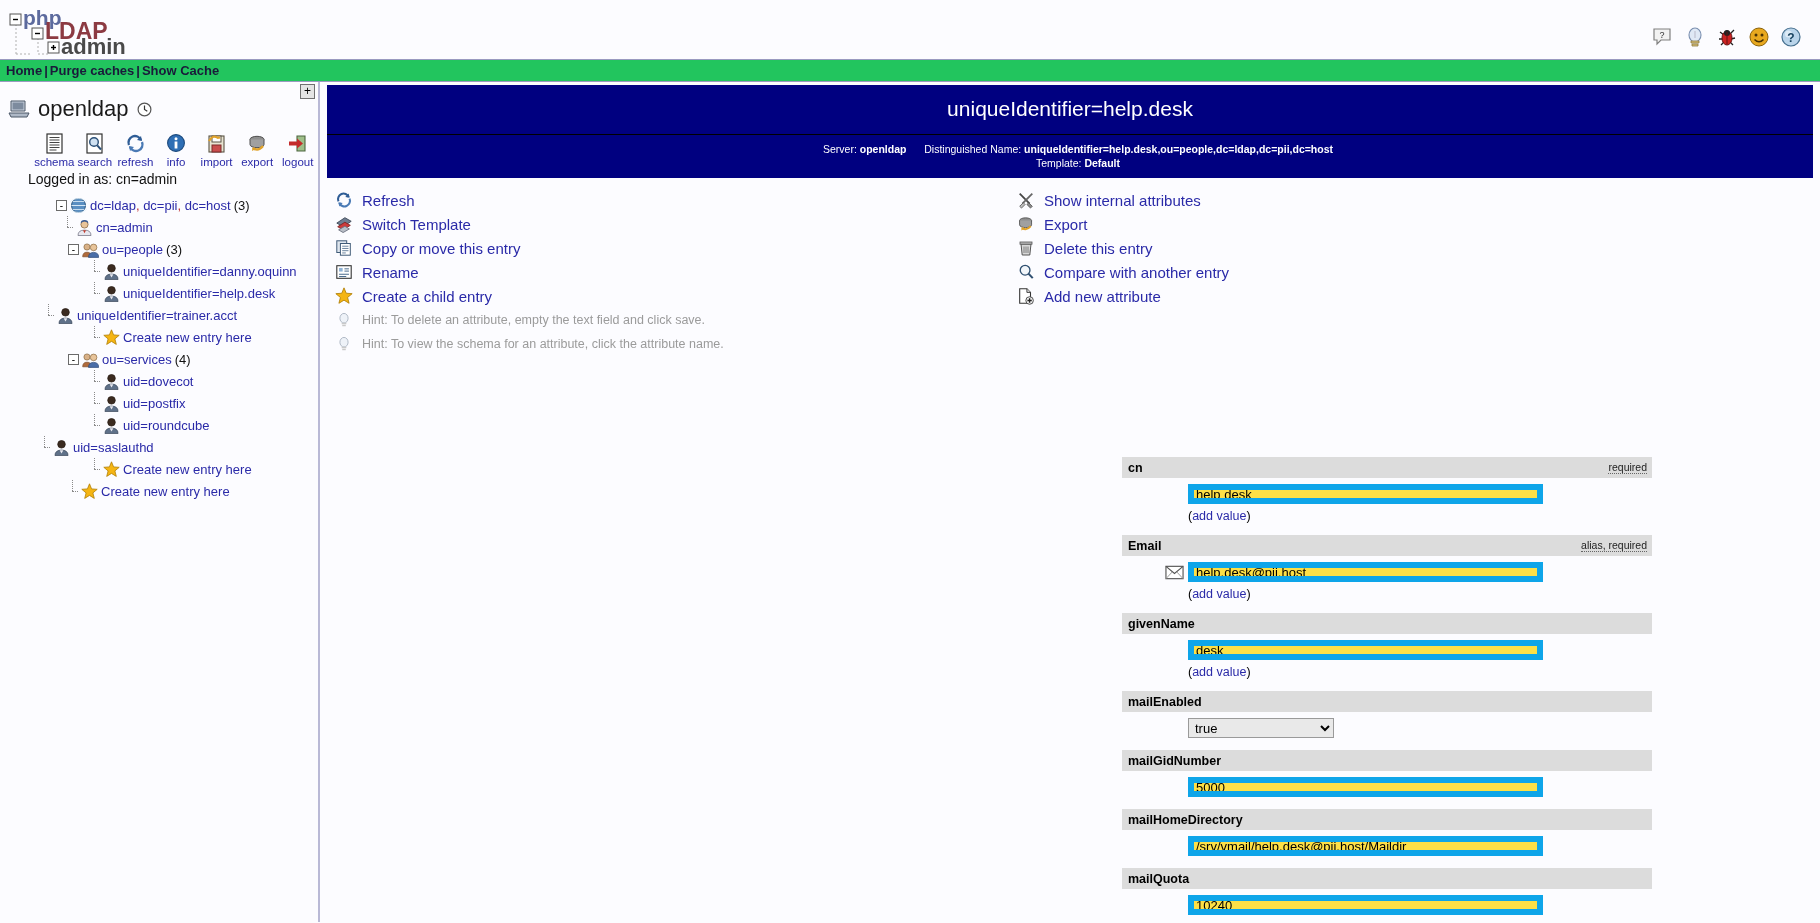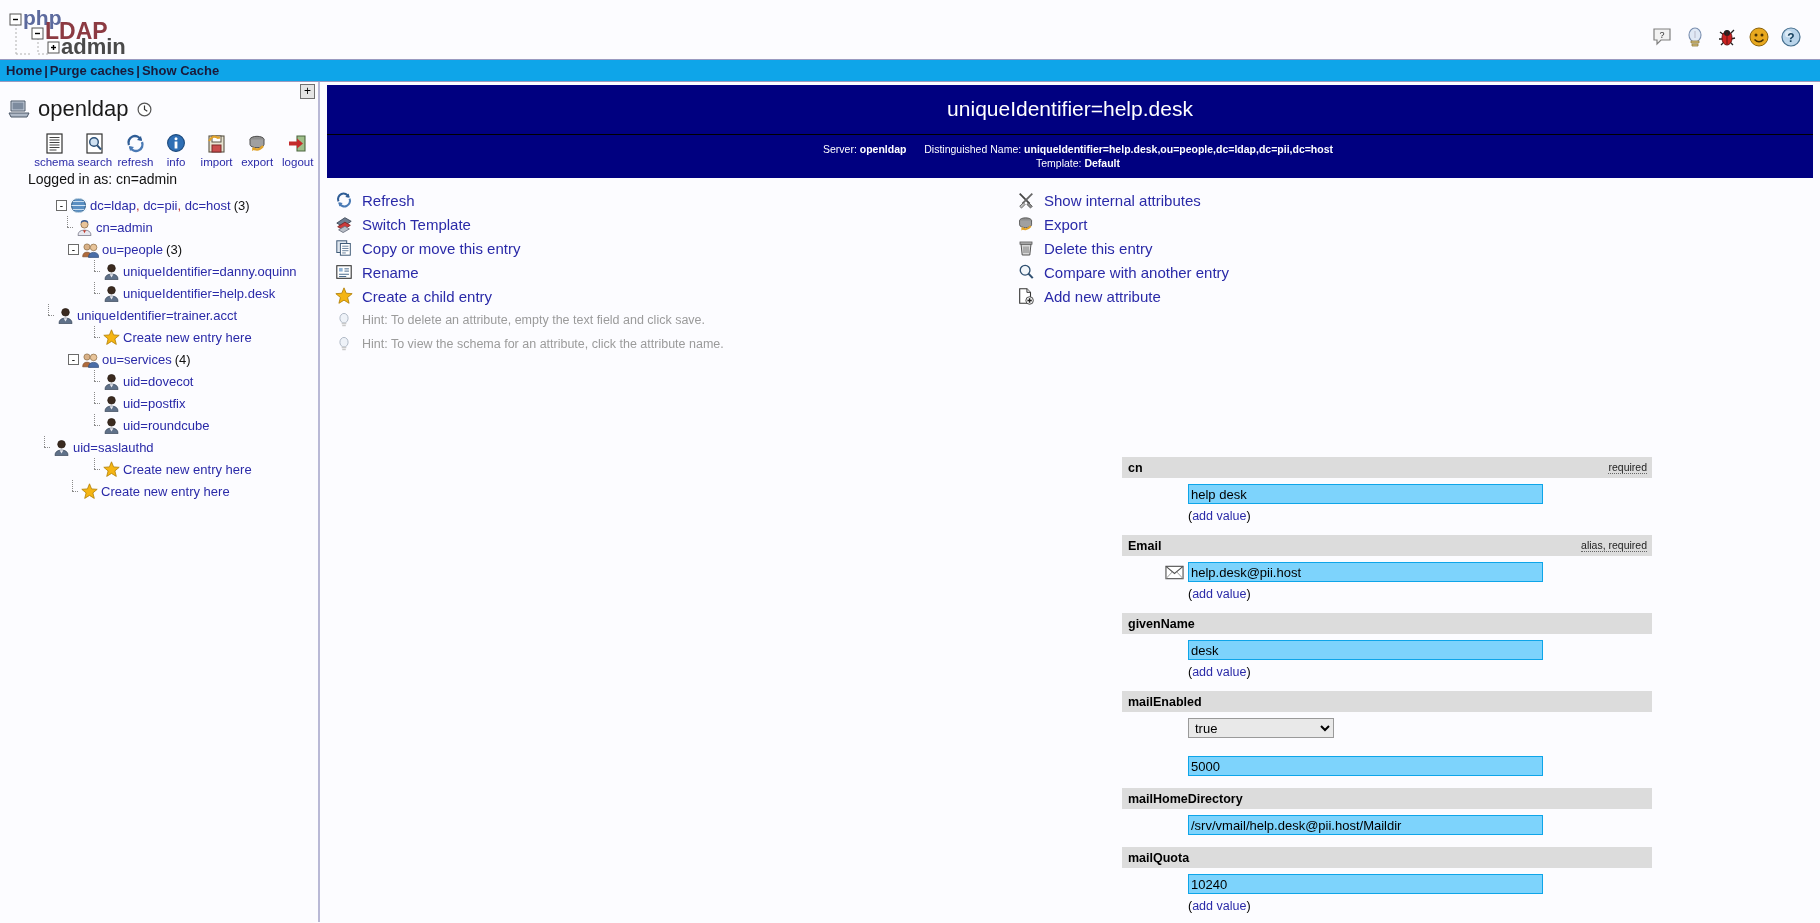--- a/index.html
+++ b/index.html
@@ -38,21 +38,21 @@
   #tool-icons .ti { width: 22px; height: 22px; display: block; cursor: pointer; }
 
   
   #crumbbar {
     height: 22px;
     line-height: 22px;
     padding-left: 6px;
     font-weight: bold;
     font-size: 13px;
     color: #1a1a3a;
-    background: #0ea5e9;
+    background: #22c55e;
     border-bottom: 1px solid #9a9ac0;
     white-space: nowrap;
   }
   #crumbbar a { color: #1a1a3a; text-decoration: none; }
   #crumbbar .sep { color: #1a1a3a; margin: 0 2px; }
 
   
   #page {
     position: relative;
     display: flex;
@@ -268,26 +268,26 @@
   .valrow {
     display: flex;
     align-items: center;
     gap: 4px;
     padding-left: 66px;
   }
   .valrow .vicon { width: 19px; height: 15px; flex: 0 0 19px; margin-left: -23px; }
   .vinput {
     width: 355px;
     height: 20px;
-    border: 1px solid #0ea5e9;
-    background: #7dd3fc;
+    border: 6px solid #0ea5e9;
+    background: #fde047;
     font-family: "Liberation Sans", sans-serif;
     font-size: 13px;
     color: #000;
-    padding: 8px 2px;
+    padding: 0 2px;
     outline: none;
   }
   .vselect {
     width: 146px;
     height: 20px;
     border: 1px solid #9a9a9a;
     background: #e9e9e9;
     font-family: "Liberation Sans", sans-serif;
     font-size: 13px;
     color: #000;
@@ -843,20 +843,24 @@
           <div class="valrow">
             <select class="vselect">
               <option>true</option>
               <option>false</option>
             </select>
           </div>
         </div>
       </div>
 
       <div class="attr-block">
+        <div class="attr-head">
+          <a class="an" href="#">mailGidNumber</a>
+          <span class="flags"></span>
+        </div>
         <div class="attr-body">
           <div class="valrow">
             <input class="vinput" type="text" value="5000" style="">
           </div>
         </div>
       </div>
 
       <div class="attr-block">
         <div class="attr-head">
           <a class="an" href="#">mailHomeDirectory</a>

